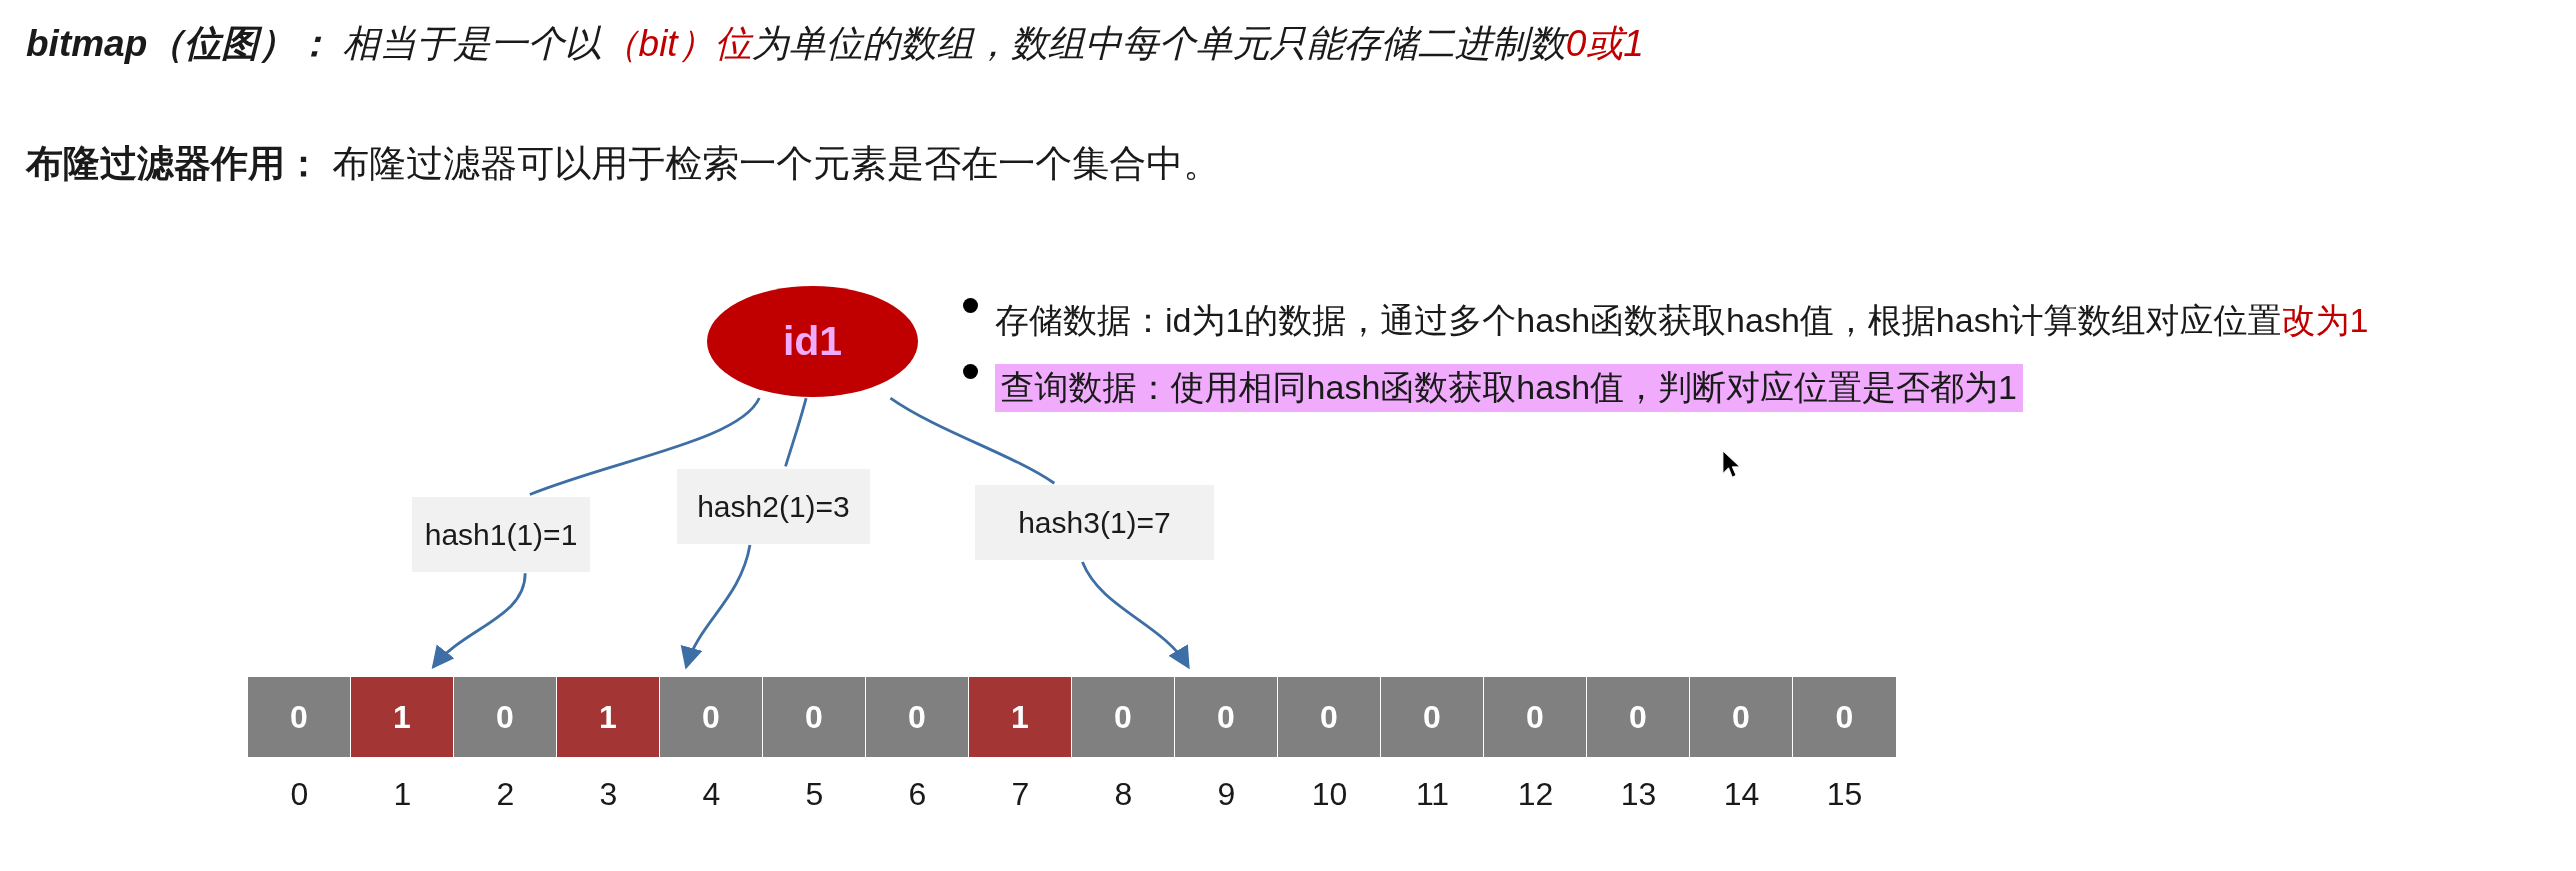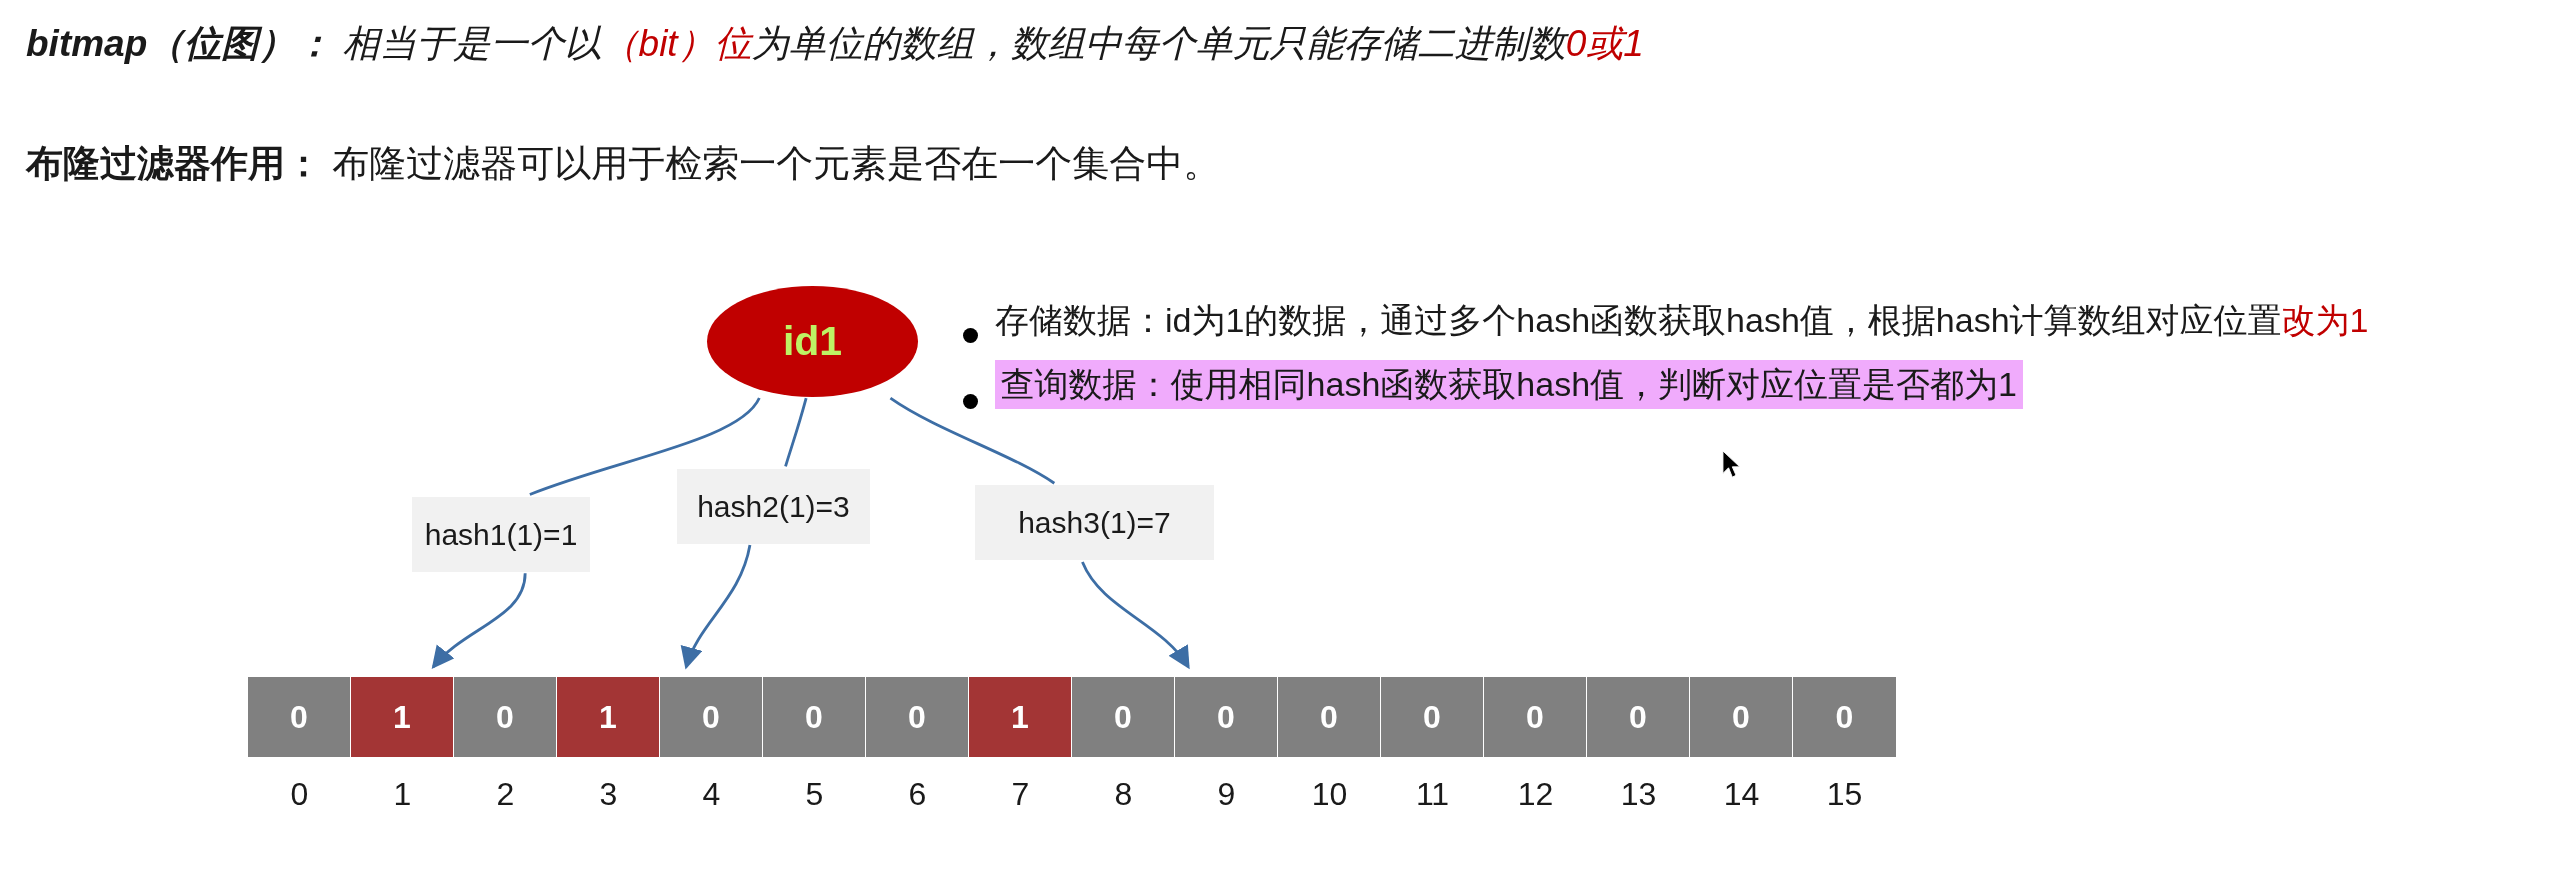--- a/index.html
+++ b/index.html
@@ -34,34 +34,34 @@
     position: absolute;
     left: 707px;
     top: 286px;
     width: 211px;
     height: 111px;
     background: #c00000;
     border-radius: 50%;
     display: flex;
     align-items: center;
     justify-content: center;
-    color: #bef264;
+    color: #f0abfc;
     font-size: 41px;
     font-weight: bold;
   }
 
   
   .bullets {
     position: absolute;
     left: 963px;
     top: 298px;
   }
   .bullet-row {
     display: flex;
-    align-items: flex-end;
+    align-items: flex-start;
     white-space: nowrap;
     font-size: 34px;
     margin-bottom: 20.6px;
     height: 45px;
   }
   .dot {
     width: 15px;
     height: 15px;
     background: #000;
     border-radius: 50%;

